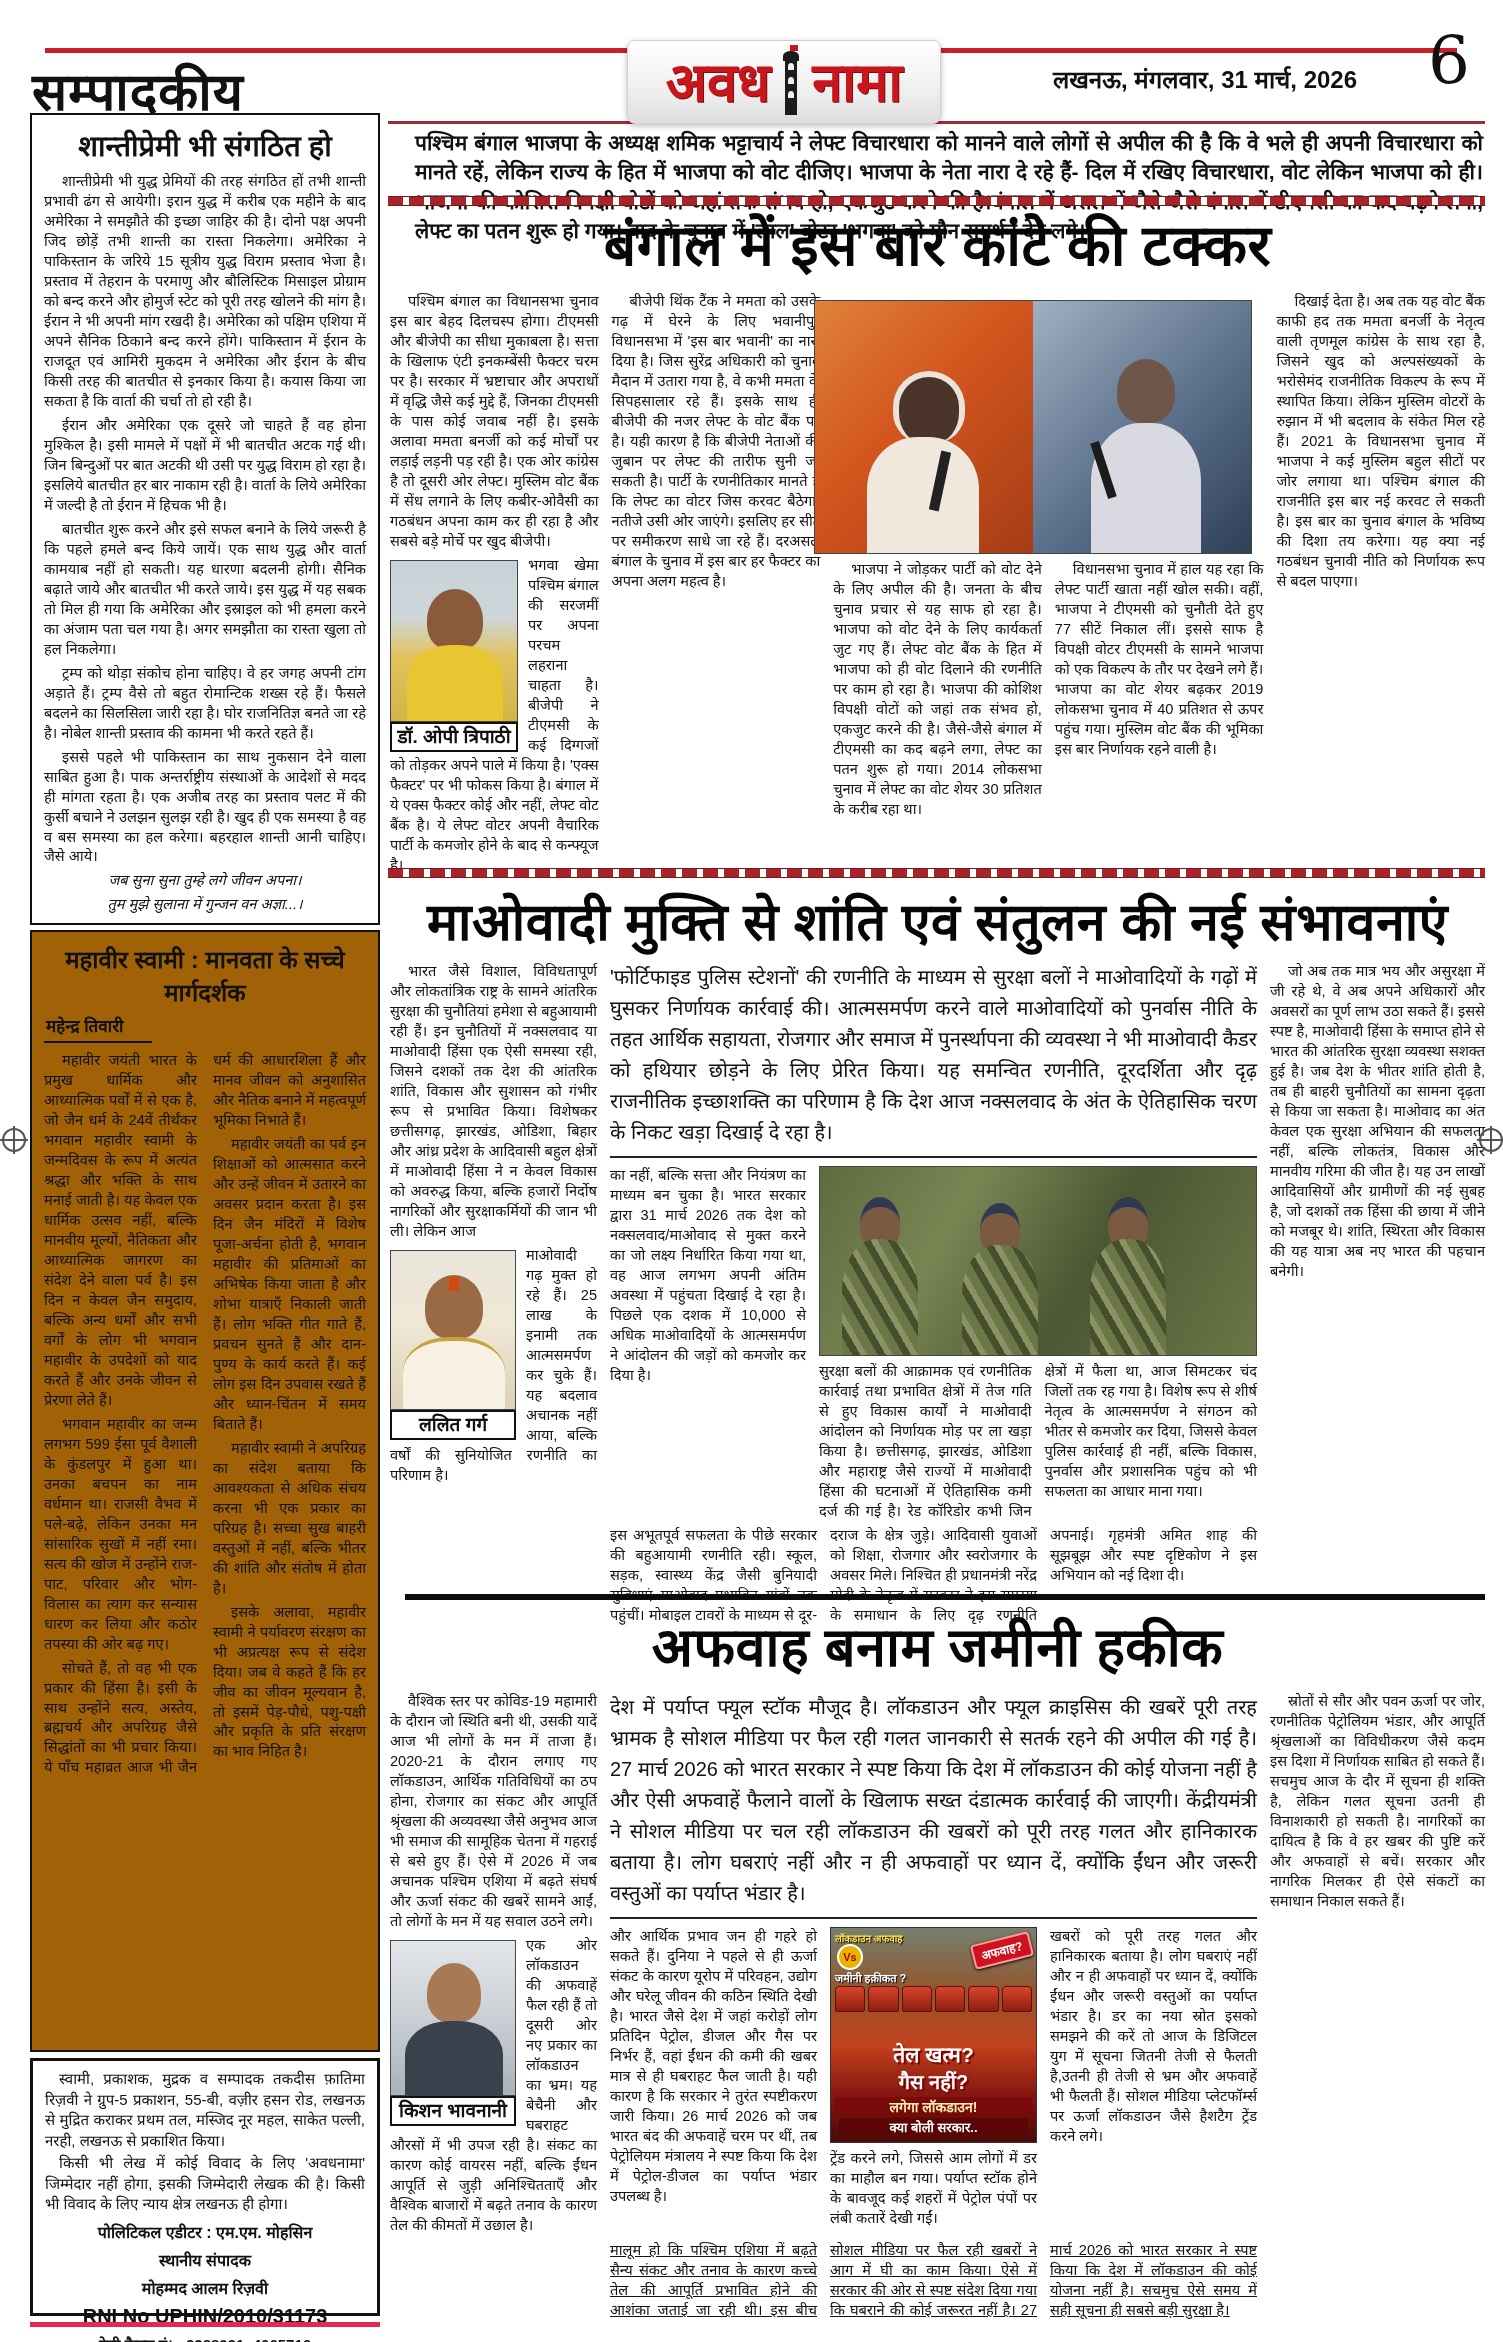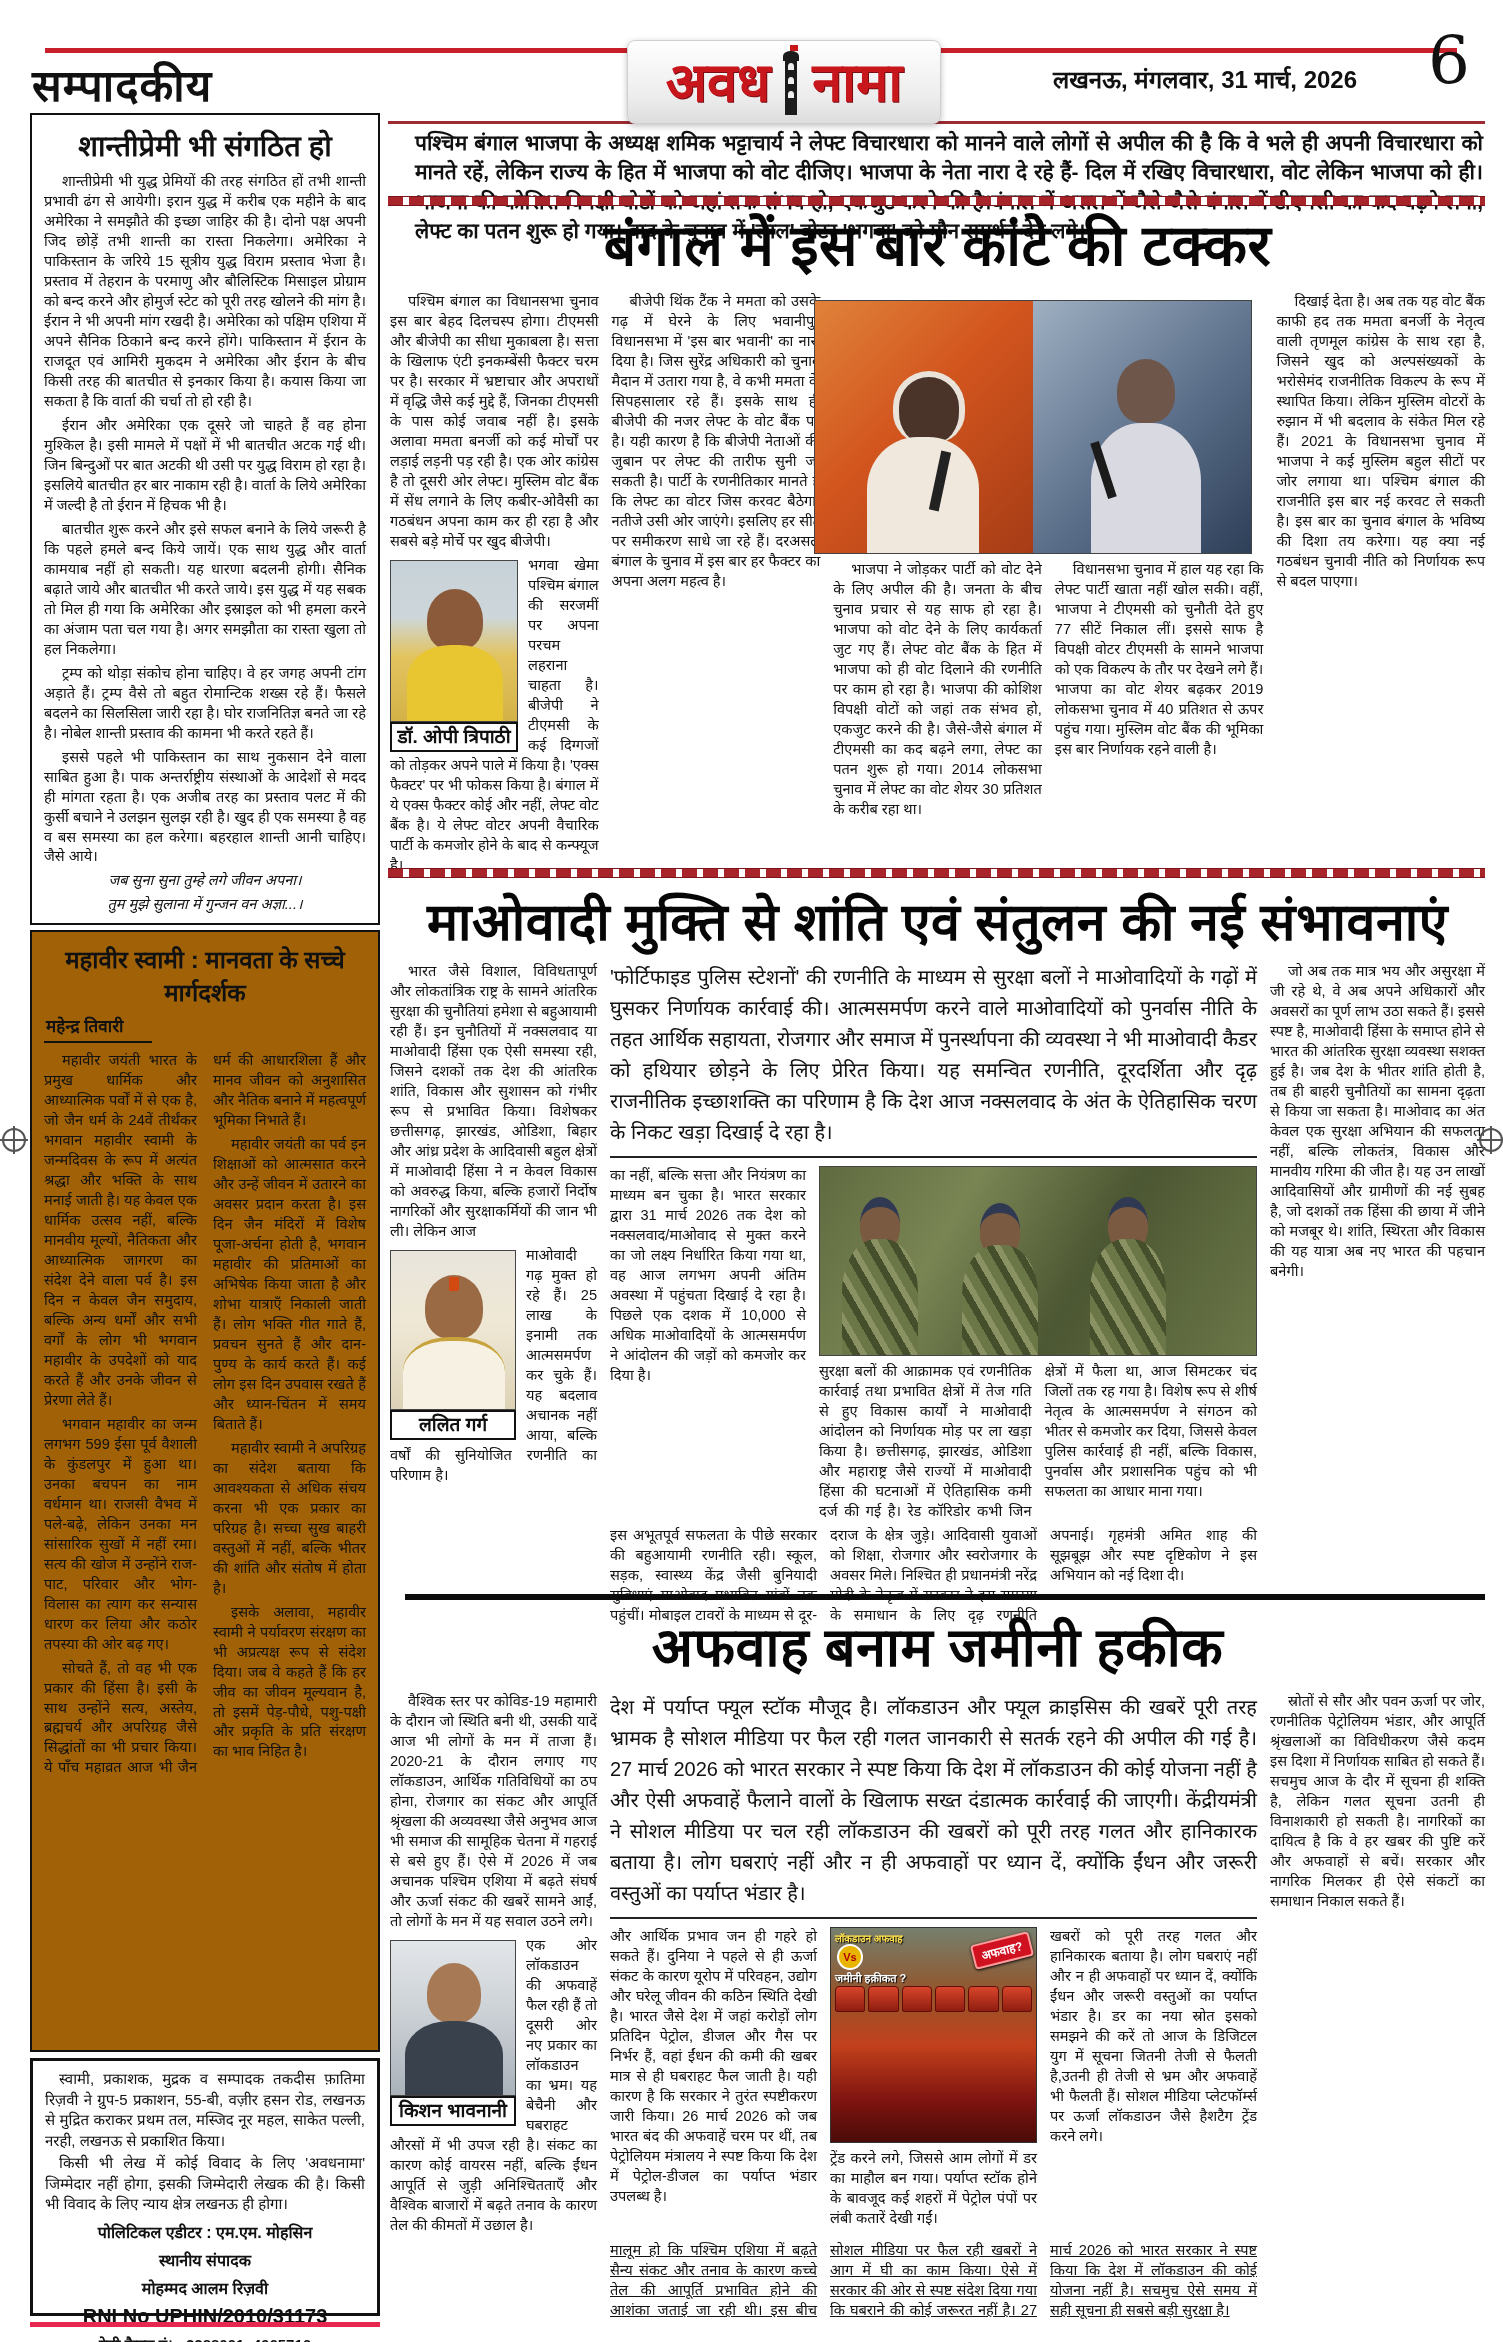--- a/index.html
+++ b/index.html
@@ -3,21 +3,21 @@
 <meta charset="utf-8">
 <style>
   html,body{margin:0;padding:0;}
   body{
     width:1503px;height:2342px;position:relative;background:#ffffff;
     font-family:"Liberation Sans","DejaVu Sans",sans-serif;color:#111;
     overflow:hidden;
   }
   .abs{position:absolute;}
   
-  .section-label{font-size:44px;font-weight:bold;letter-spacing:1px;}
+  .section-label{font-size:52px;font-weight:bold;letter-spacing:1px;}
   .rule-red{background:#c8202a;height:5px;}
   .rule-maroon{background:#9d2b33;height:3px;}
   .masthead{
     background:linear-gradient(180deg,#ffffff 0%,#ececec 70%,#dddddd 100%);
     border:1px solid #cfcfcf;border-radius:8px;
     display:flex;align-items:center;justify-content:center;gap:6px;
     box-shadow:0 2px 6px rgba(0,0,0,.25);
   }
   .masthead .mword{color:#c8161d;font-size:54px;font-weight:bold;line-height:1;text-shadow:1px 1px 0 #7a0d12;}
   .dateline{font-size:24px;font-weight:bold;text-align:center;}
@@ -264,20 +264,26 @@
           <div class="greal">जमीनी हक़ीकत ?</div>
           <div class="stamp">अफवाह?</div>
           <div class="cylrow">
             <span class="cyl"></span>
               <span class="cyl"></span>
               <span class="cyl"></span>
               <span class="cyl"></span>
               <span class="cyl"></span>
               <span class="cyl"></span>
           </div>
+          <div class="glines">
+            <div class="gl1">तेल खत्म?</div>
+            <div class="gl2">गैस नहीं?</div>
+            <div class="gl3">लगेगा लॉकडाउन!</div>
+            <div class="gl4">क्या बोली सरकार..</div>
+          </div>
         </div>
         <div class="body-txt" style="margin-top:6px;">
           <p style="text-indent:0;">ट्रेंड करने लगे, जिससे आम लोगों में डर का माहौल बन गया। पर्याप्त स्टॉक होने के बावजूद कई शहरों में पेट्रोल पंपों पर लंबी कतारें देखी गईं।</p>
         </div>
       </div>
       <div class="body-txt" style="flex:1;min-width:0;">
         <p style="text-indent:0;">खबरों को पूरी तरह गलत और हानिकारक बताया है। लोग घबराएं नहीं और न ही अफवाहों पर ध्यान दें, क्योंकि ईंधन और जरूरी वस्तुओं का पर्याप्त भंडार है। डर का नया स्रोत इसको समझने की करें तो आज के डिजिटल युग में सूचना जितनी तेजी से फैलती है,उतनी ही तेजी से भ्रम और अफवाहें भी फैलती हैं। सोशल मीडिया प्लेटफॉर्म्स पर ऊर्जा लॉकडाउन जैसे हैशटैग ट्रेंड करने लगे।</p>
       </div>
     </div>
     <div class="body-txt" style="margin-top:8px;column-count:3;column-gap:13px;text-decoration:underline;">

